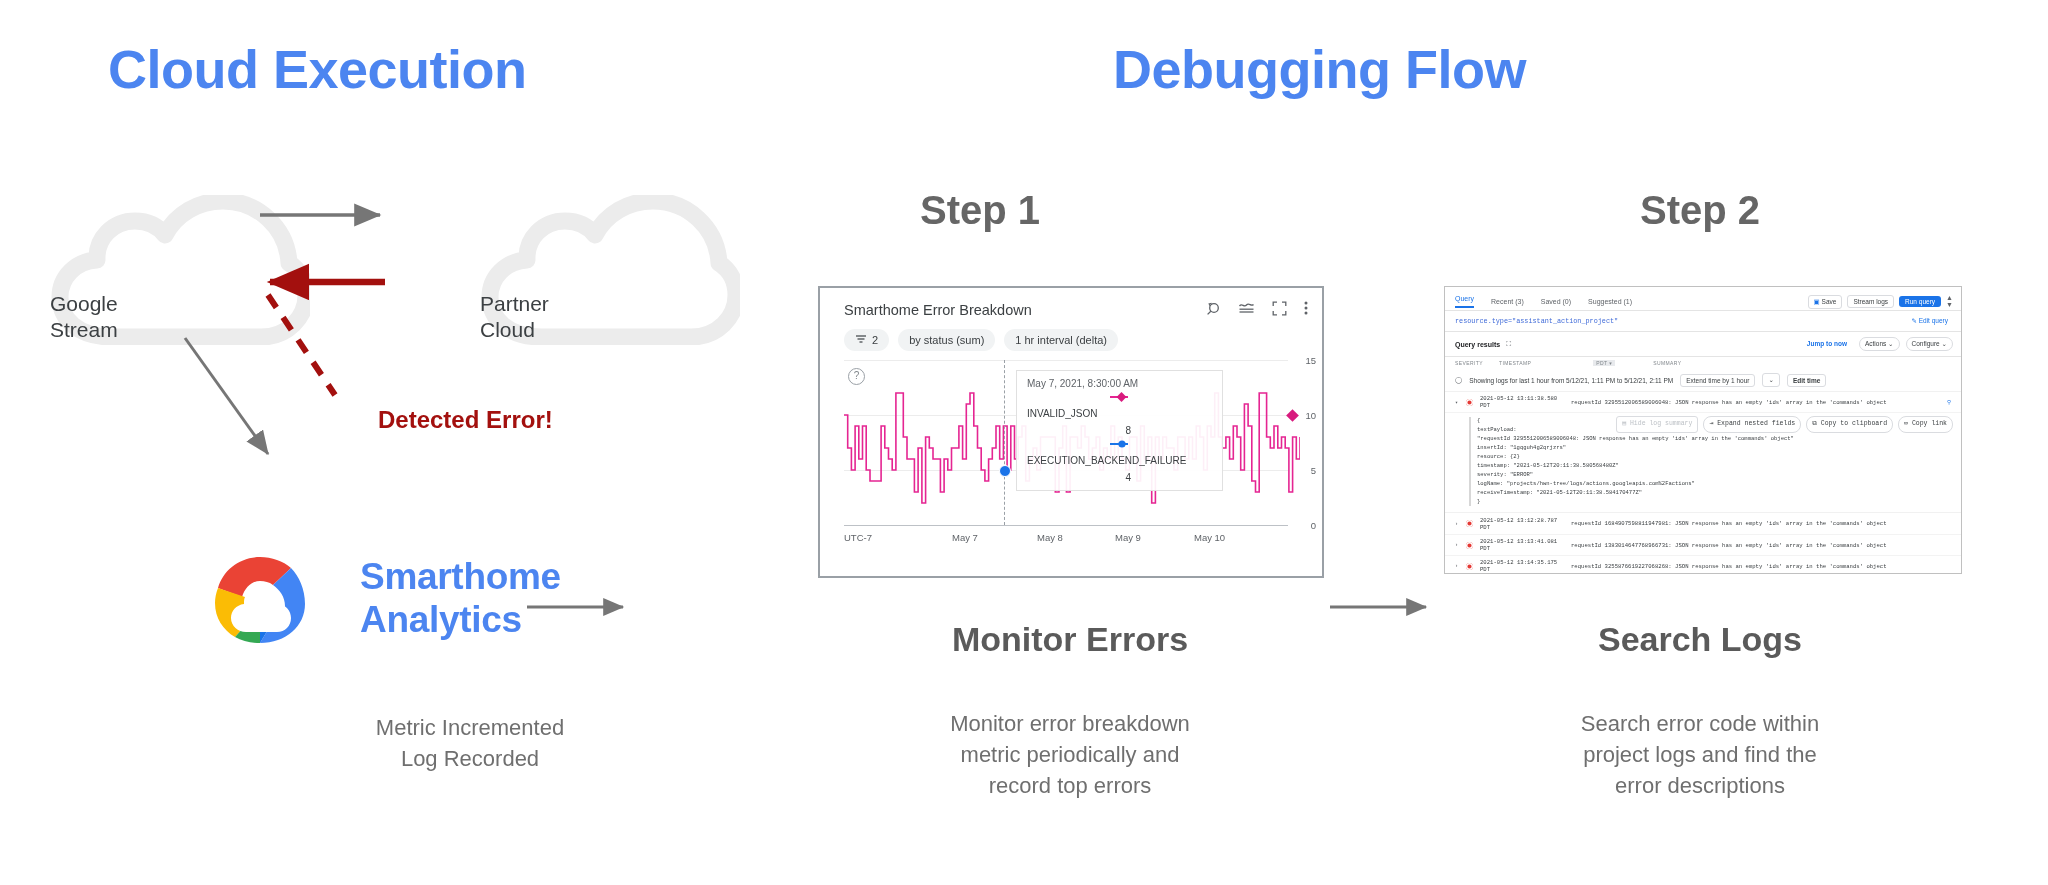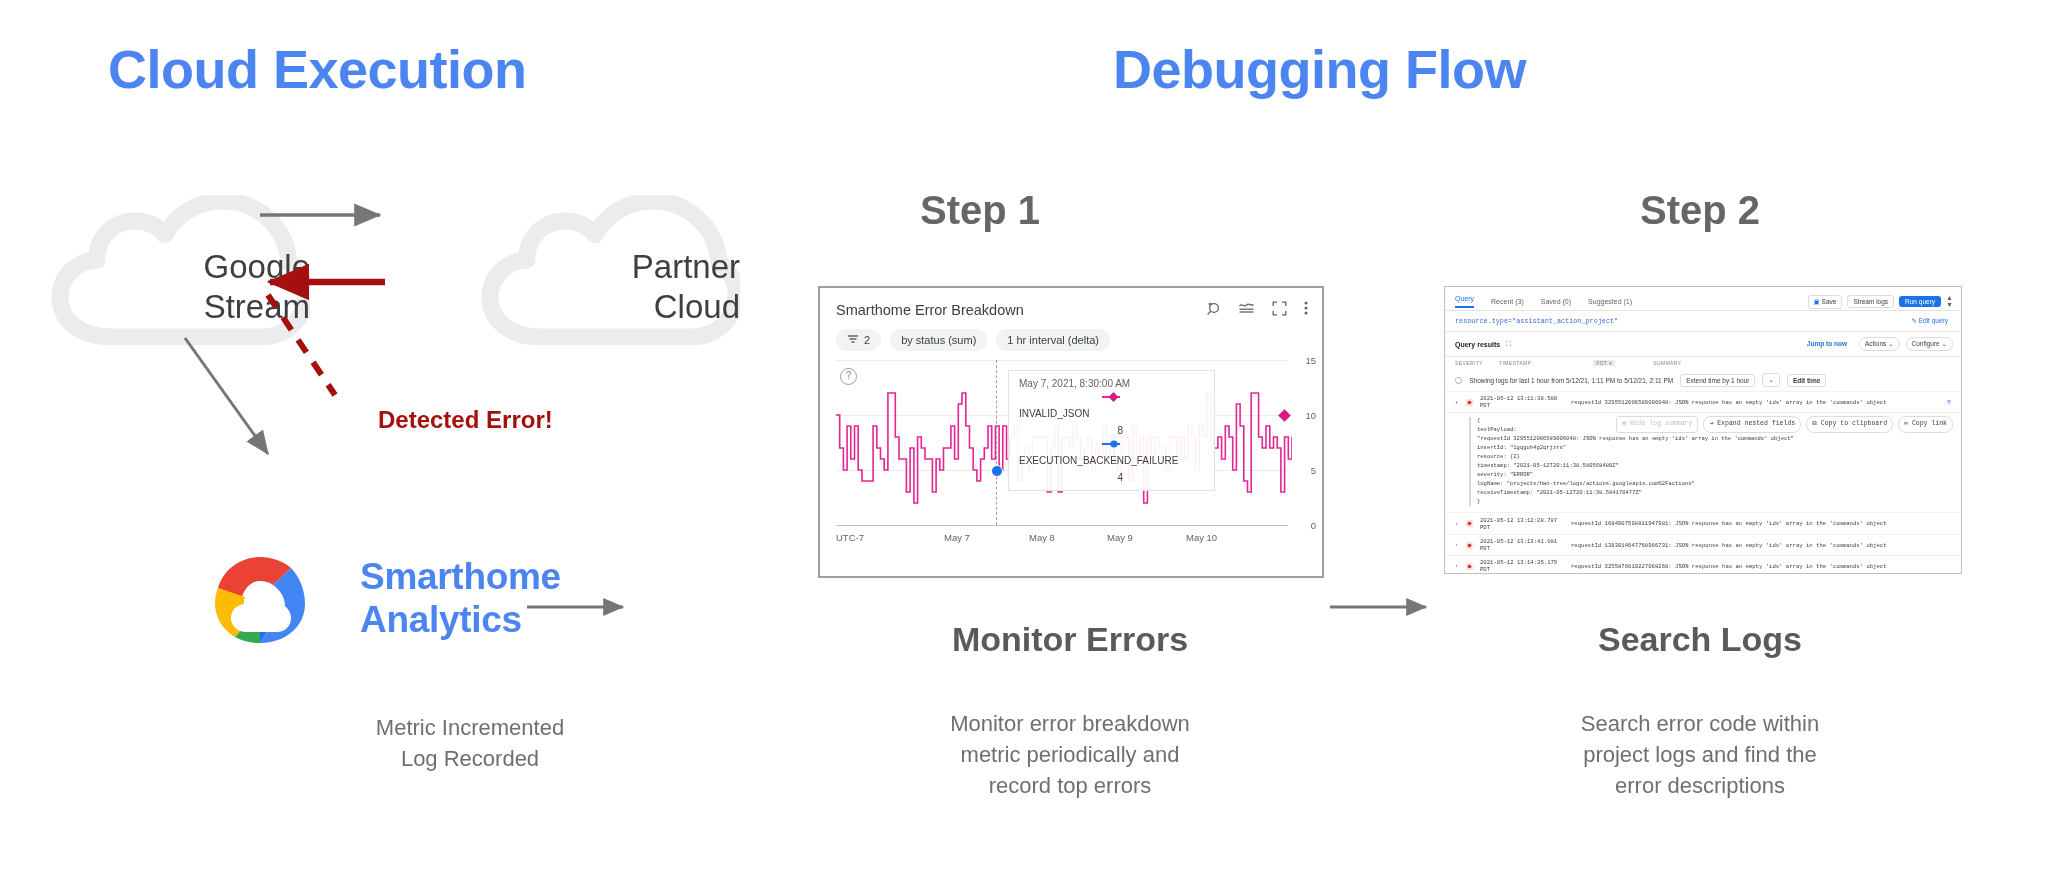--- a/index.html
+++ b/index.html
@@ -19,36 +19,36 @@
   }
   .flow-title{
     font-size:34px;font-weight:bold;color:#5a5a5a;white-space:nowrap;text-align:center;
   }
   .flow-caption{
     font-size:22px;color:#6f6f6f;line-height:1.42;text-align:center;
   }
 
   
   .cloud-label{
-    position:absolute;left:0;right:0;text-align:right;
-    font-size:33px;color:#3c4043;line-height:1.22;font-weight:normal;
+    position:absolute;left:0;right:0;text-align:left;
+    font-size:21px;color:#3c4043;line-height:1.22;font-weight:normal;margin-top:44px;
   }
 
   
   .gcp-logo{width:110px;height:92px;}
   .brand{
     font-size:37px;font-weight:bold;color:#4C85F0;line-height:1.16;letter-spacing:-0.3px;
   }
 
   
   .err-label{font-size:24px;font-weight:bold;color:#A3100E;white-space:nowrap;}
 
   
   .card{
-    background:#fff;border:2px solid #9aa0a6;box-sizing:border-box;
+    background:#fff;border:2px solid #9aa0a6;box-sizing:border-box;padding-left:8px;
   }
   .chart-head{
     display:flex;align-items:center;justify-content:space-between;
     padding:12px 14px 2px 16px;
   }
   .chart-title{font-size:14.5px;color:#3c4043;}
   .chart-icons{display:flex;align-items:center;gap:17px;color:#5f6368;}
   .chips{display:flex;gap:9px;padding:7px 0 0 16px;}
   .chip{
     background:#f1f3f4;color:#3c4043;border-radius:13px;

